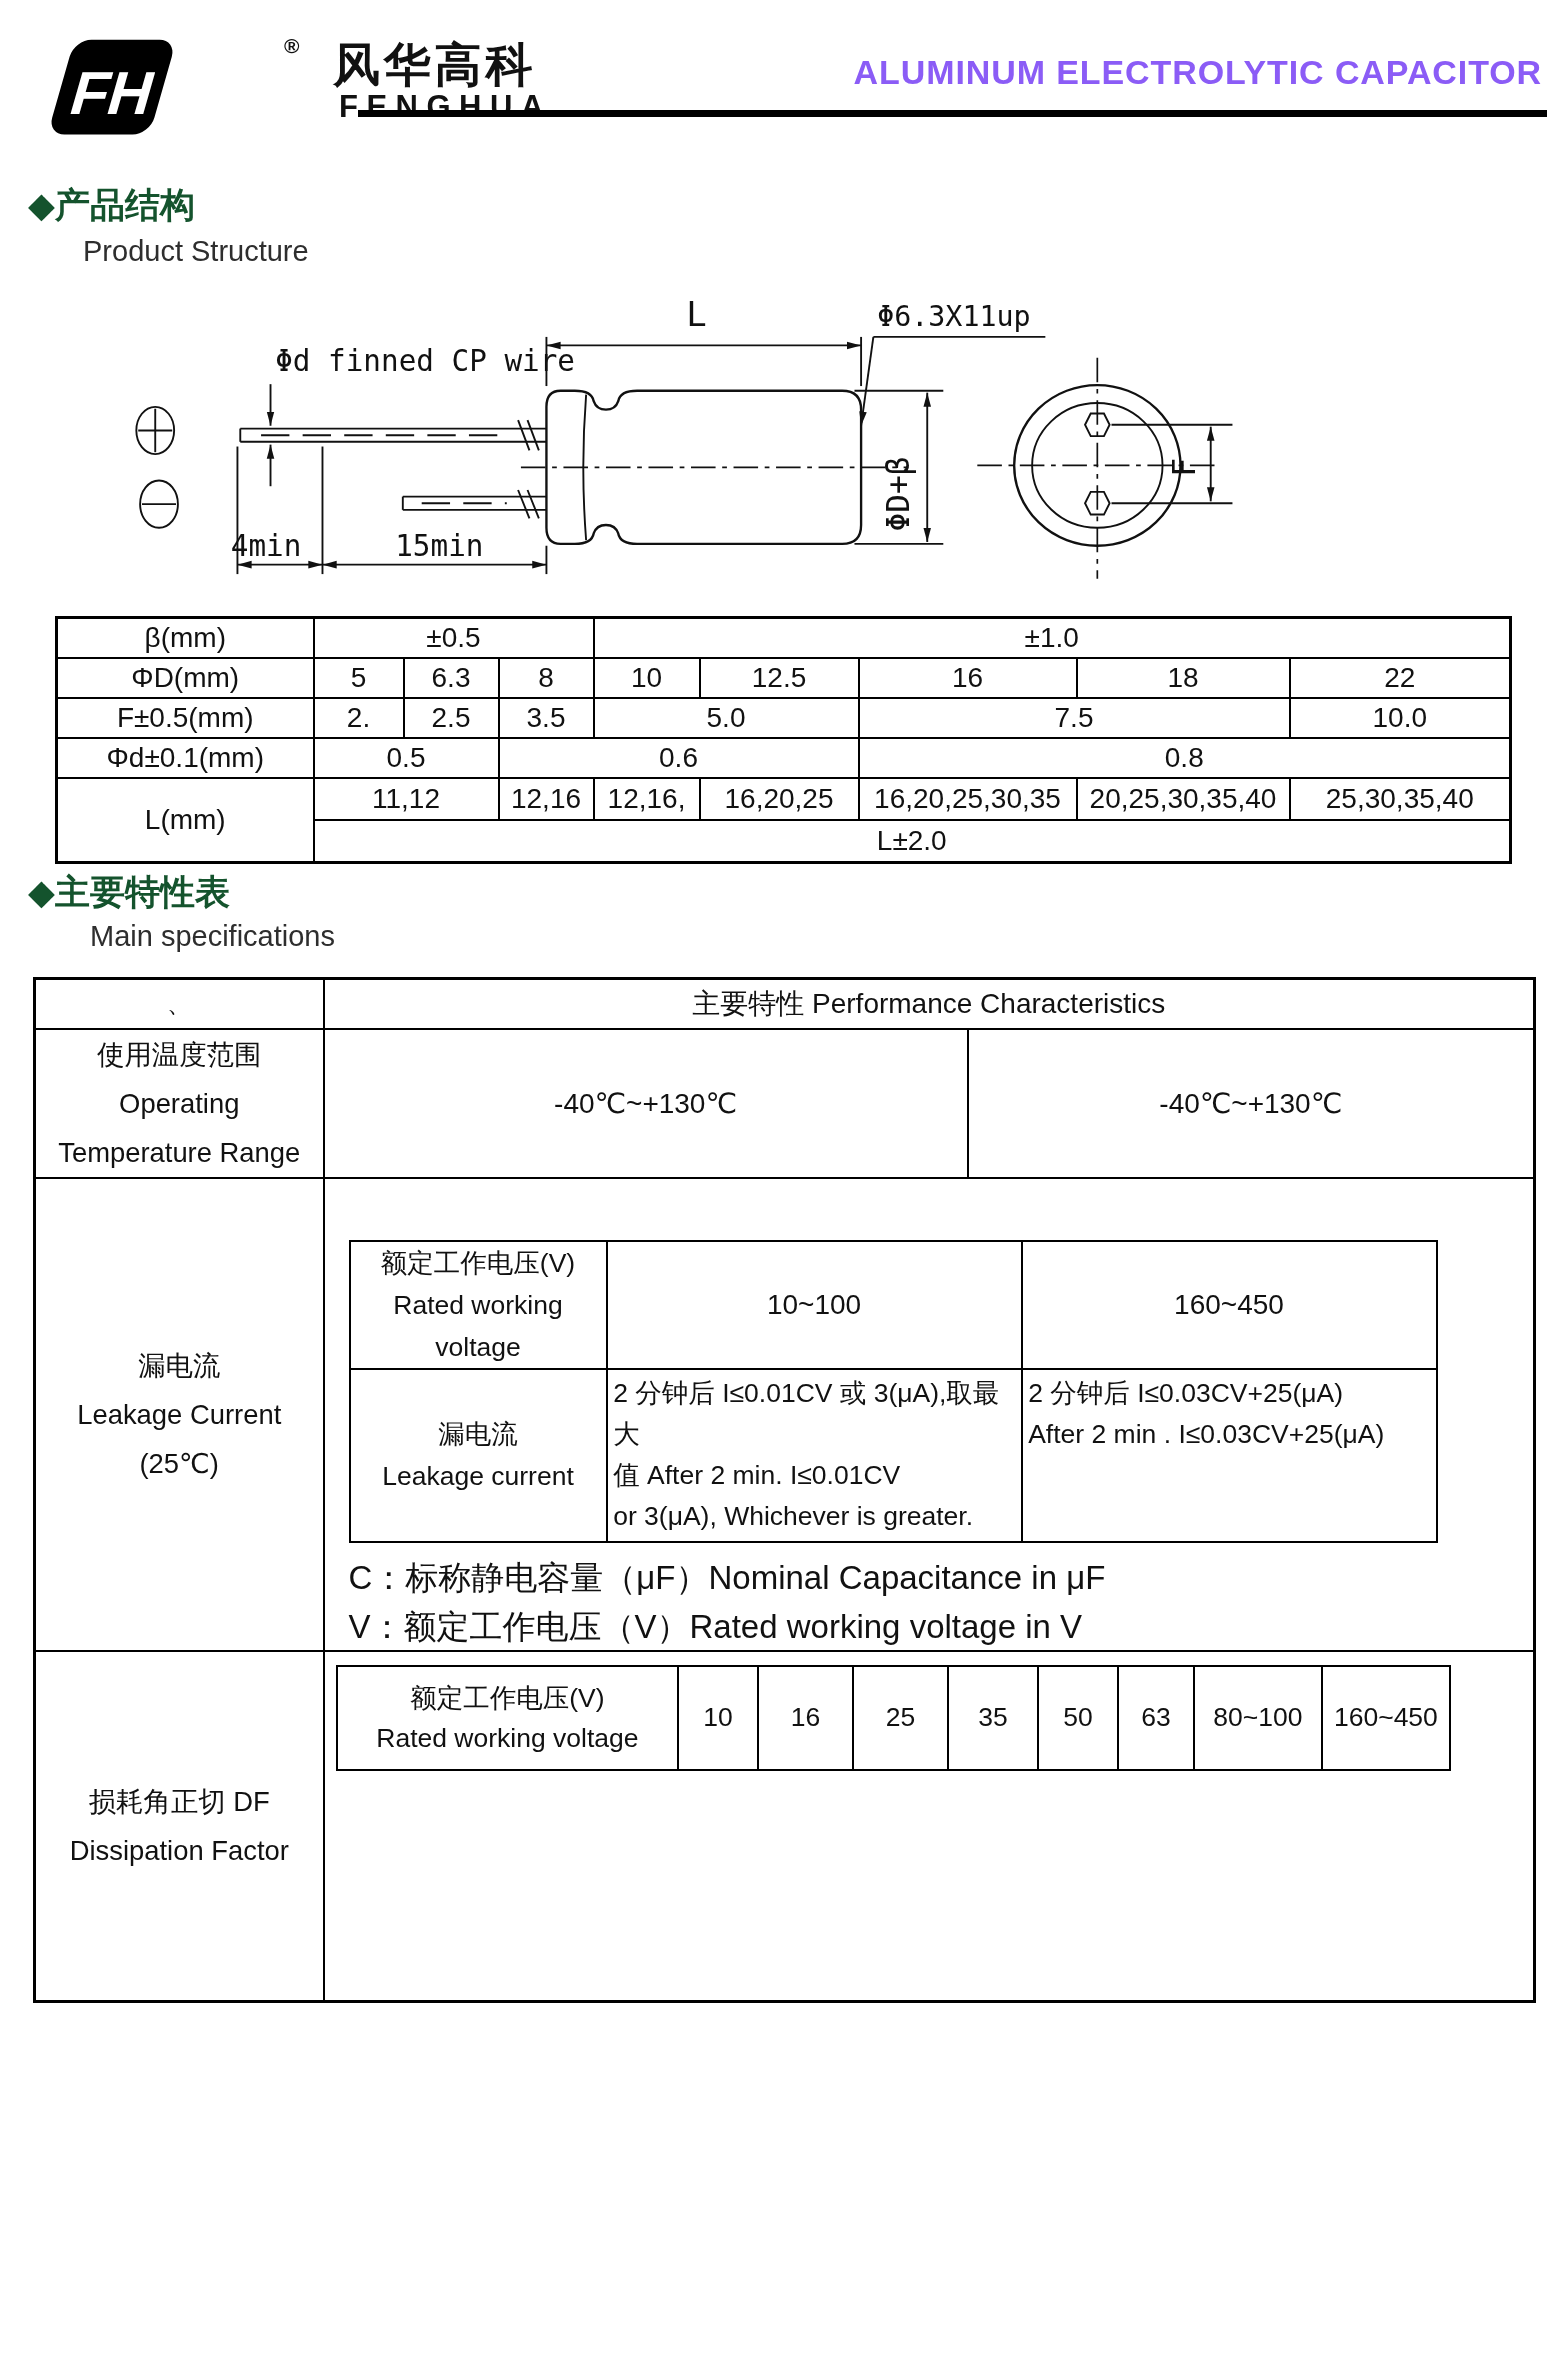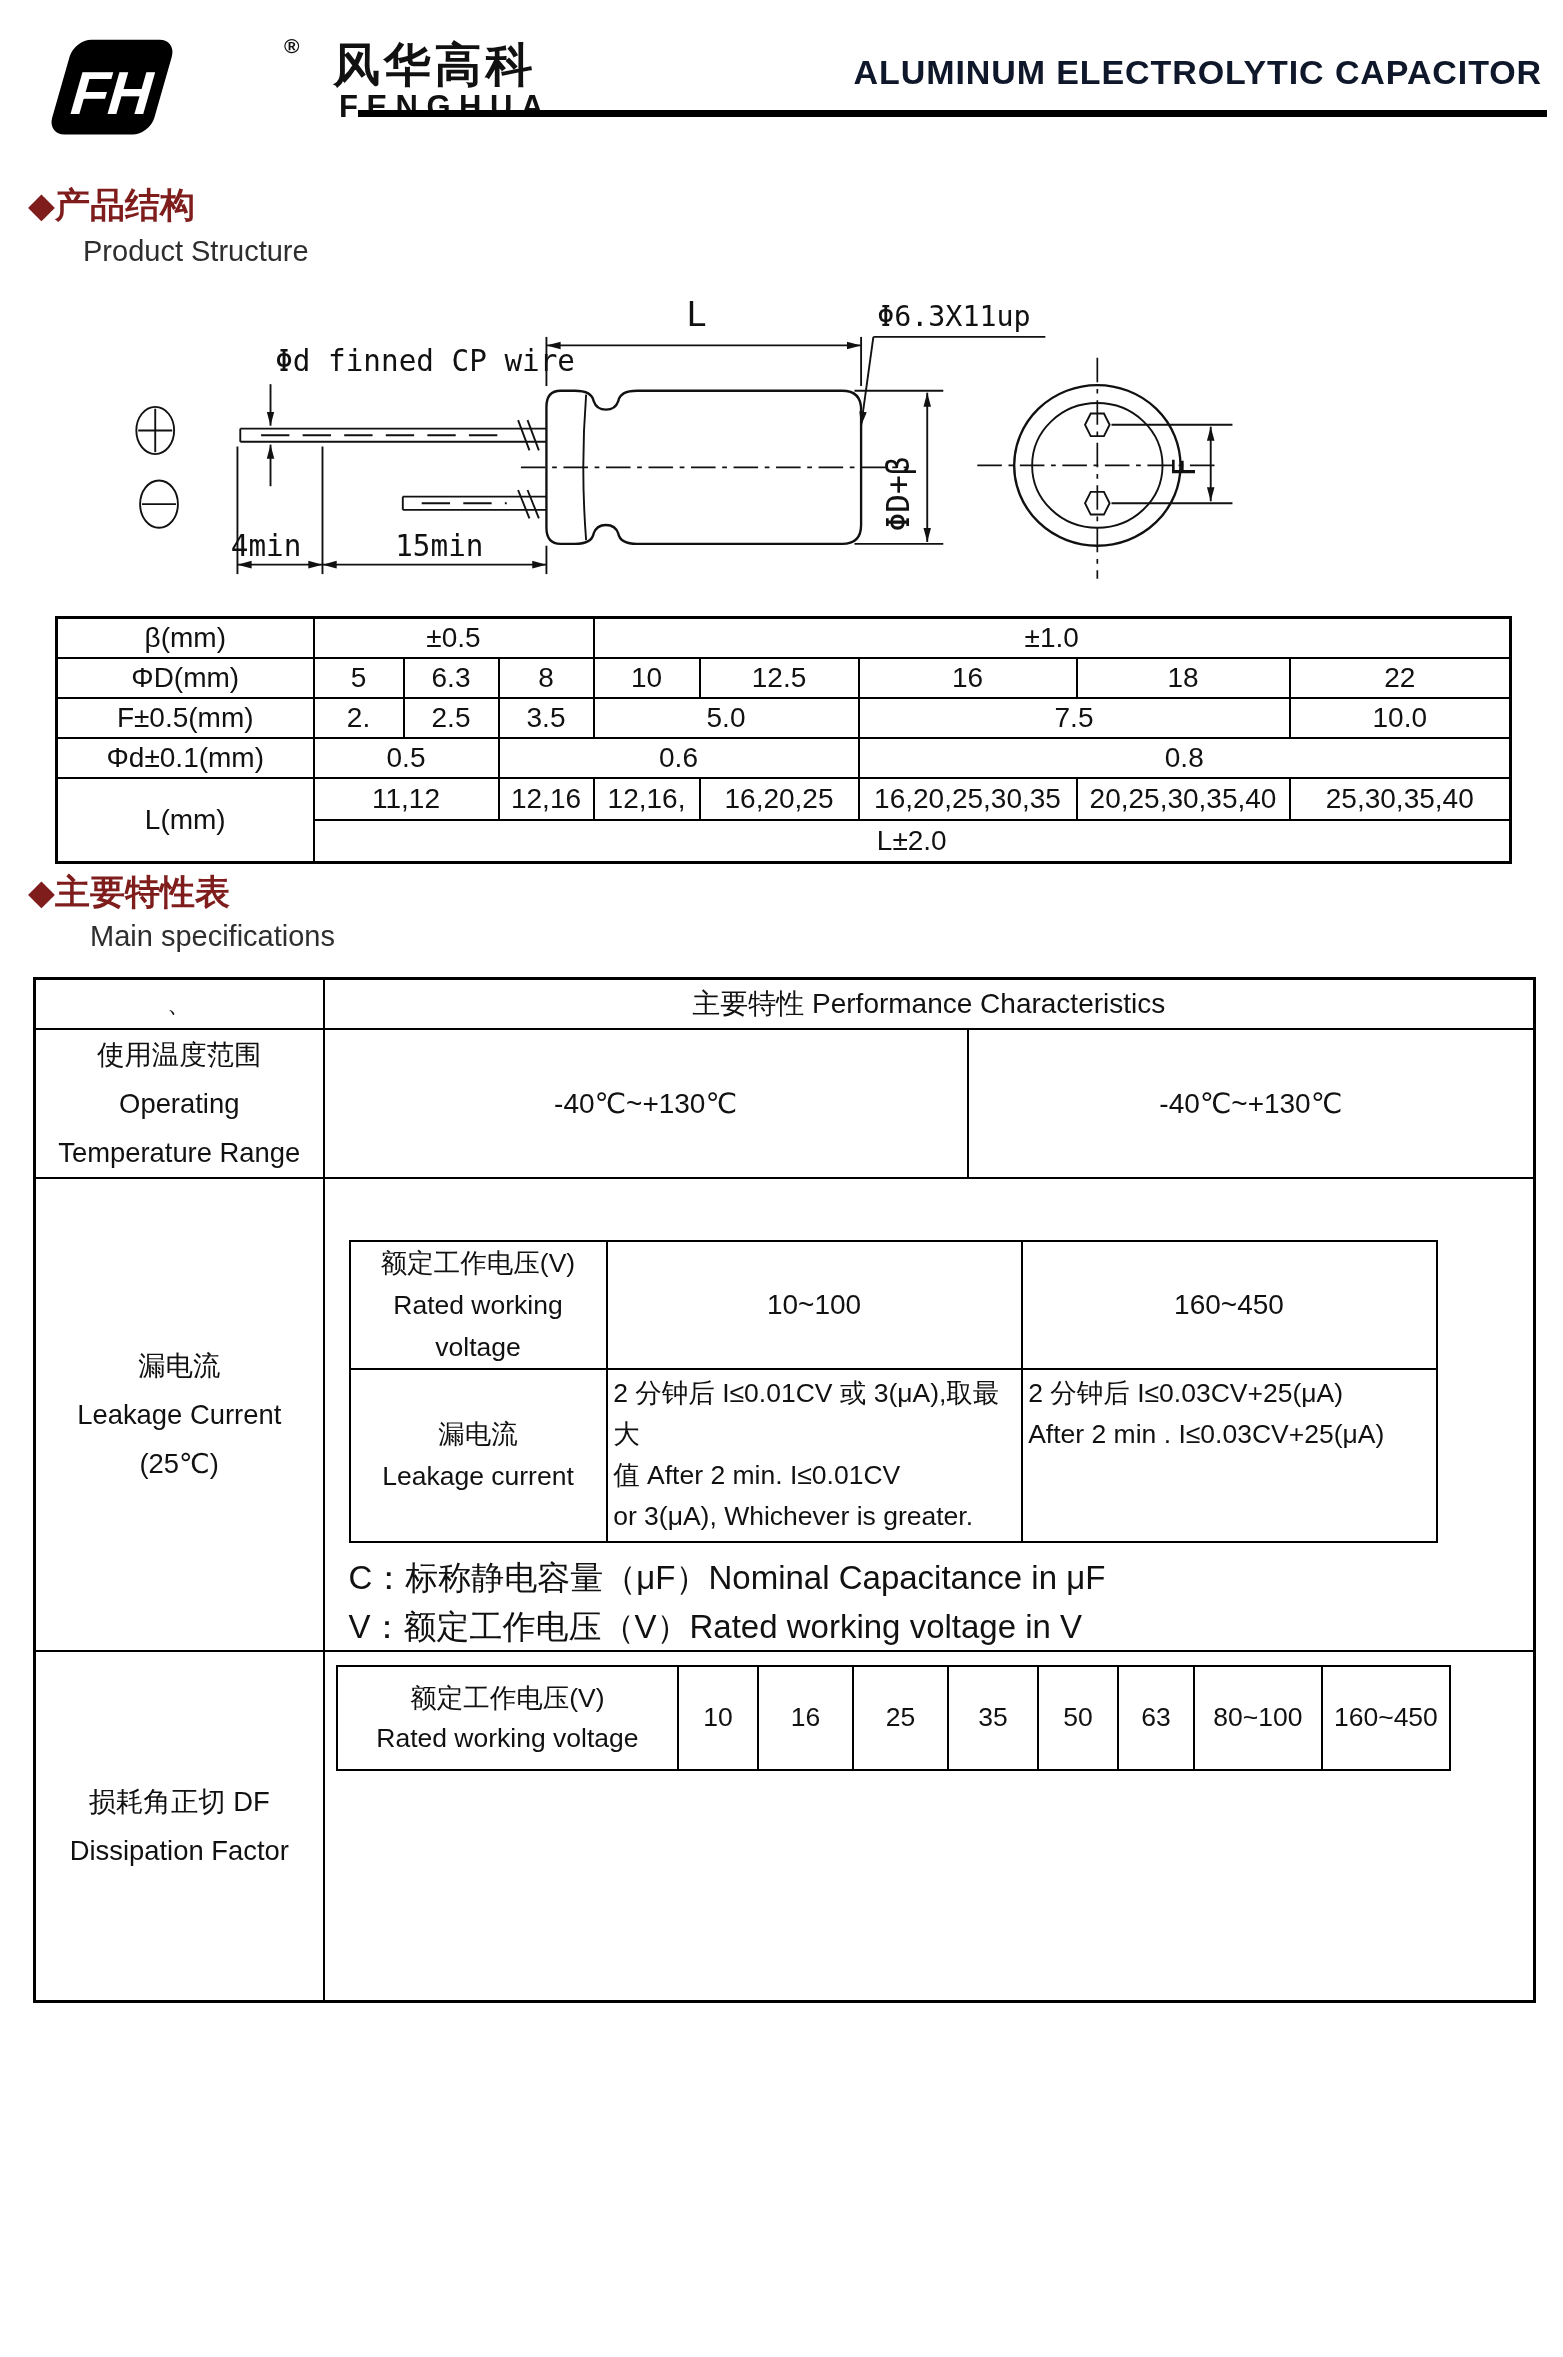--- a/index.html
+++ b/index.html
@@ -5,25 +5,25 @@
   html,body{margin:0;padding:0;background:#888;}
   .page{position:relative;width:1563px;height:2357px;background:#ffffff;margin:0 auto;
         font-family:"Liberation Sans","DejaVu Sans",sans-serif;color:#111;overflow:hidden;}
   .abs{position:absolute;}
 
   
   .logo-mark{position:absolute;left:28px;top:36px;}
   .reg-mark{position:absolute;left:284px;top:34px;font-size:21px;font-weight:bold;}
   .brand-cn{position:absolute;left:333px;top:34px;font-size:47px;font-weight:bold;letter-spacing:3.8px;}
   .brand-en{position:absolute;left:339px;top:89px;font-size:31px;font-weight:600;letter-spacing:8.5px;}
-  .doc-title{position:absolute;right:21px;top:53px;font-size:34px;font-weight:bold;letter-spacing:0.9px;color:#0f172a;}
+  .doc-title{position:absolute;right:21px;top:53px;font-size:34px;font-weight:bold;letter-spacing:0.9px;color:#8b5cf6;}
   .header-rule{position:absolute;left:358px;top:110px;width:1189px;height:6.6px;background:#000;}
 
   
-  .sec-zh{font-size:35px;font-weight:bold;color:#7f1d1d;}
+  .sec-zh{font-size:35px;font-weight:bold;color:#14532d;}
   .sec-en{font-size:29px;color:#2e2e2e;}
   #sec1-zh{left:28px;top:182px;} #sec1-en{left:83px;top:235px;}
   #sec2-zh{left:28px;top:869px;} #sec2-en{left:90px;top:920px;}
 
   
   .drawing{position:absolute;left:90px;top:284px;}
   .drawing text{font-family:"DejaVu Sans Mono","Liberation Mono",monospace;fill:#111;}
   .thin{stroke:#111;stroke-width:2;fill:none;}
   .outline{stroke:#111;stroke-width:2.5;fill:none;}
   .cl{stroke:#111;stroke-width:1.8;fill:none;stroke-dasharray:26 7 5 7;}

